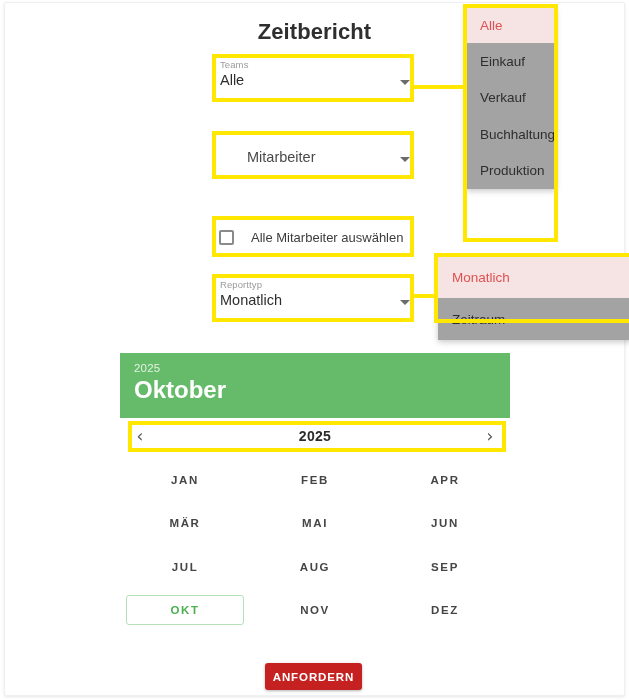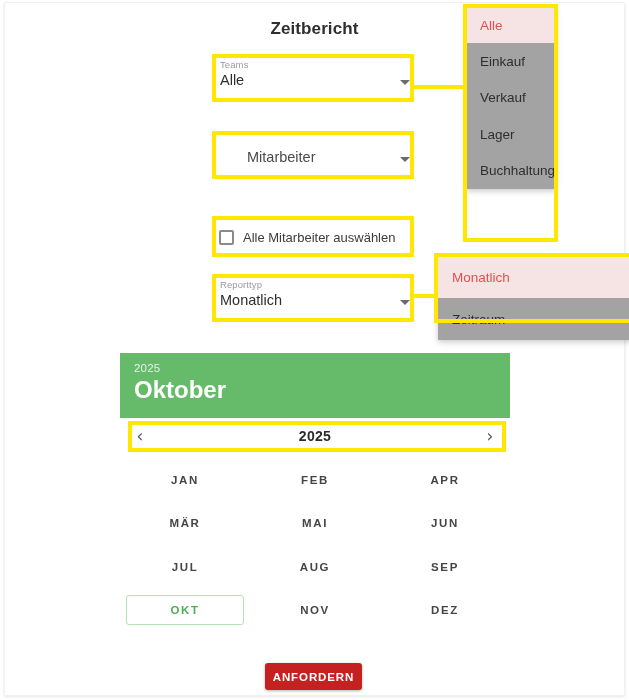--- a/index.html
+++ b/index.html
@@ -32,21 +32,21 @@
     border-radius: 2px;
     box-shadow: 0 1px 3px rgba(0,0,0,0.10);
   }
 
   
   .page-title {
     position: absolute;
     left: 0; top: 19px;
     width: 629px;
     text-align: center;
-    font-size: 17px;
+    font-size: 22px;
     font-weight: 700;
     color: #2f2f2f;
     letter-spacing: .1px;
   }
 
   
   .field {
     position: absolute;
     width: 196px;
     height: 42px;
@@ -81,21 +81,21 @@
   #field-mitarbeiter{ left: 218px; top: 136px; border-bottom-color:#c4c4c4; }
   #field-reporttyp  { left: 218px; top: 279px; }
 
   
   #checkbox-row {
     position: absolute;
     left: 219px; top: 225px;
     height: 24px;
     display: flex;
     align-items: center;
-    gap: 9px;
+    gap: 17px;
   }
   .cbox {
     width: 15px; height: 15px;
     border: 2px solid #8a8a8a;
     border-radius: 2px;
     background: #fff;
   }
   .cblabel { font-size: 13px; color: #3c3c3c; }
 
   
@@ -270,22 +270,22 @@
   <div class="field" id="field-reporttyp">
     <span class="flabel">Reporttyp</span>
     <span class="fvalue">Monatlich</span>
     <span class="caret"></span>
   </div>
 
   <div class="menu" id="menu-teams">
       <div class="mitem selected">Alle</div>
       <div class="mitem">Einkauf</div>
       <div class="mitem">Verkauf</div>
-      <div class="mitem">Lager</div>
       <div class="mitem">Buchhaltung</div>
+      <div class="mitem">Produktion</div>
     </div>
 
   <div class="menu" id="menu-reporttyp">
       <div class="mitem selected">Monatlich</div>
       <div class="mitem">Zeitraum</div>
     </div>
 
   <div id="date-banner">
     <div id="banner-year">2025</div>
     <div id="banner-month">Oktober</div>

